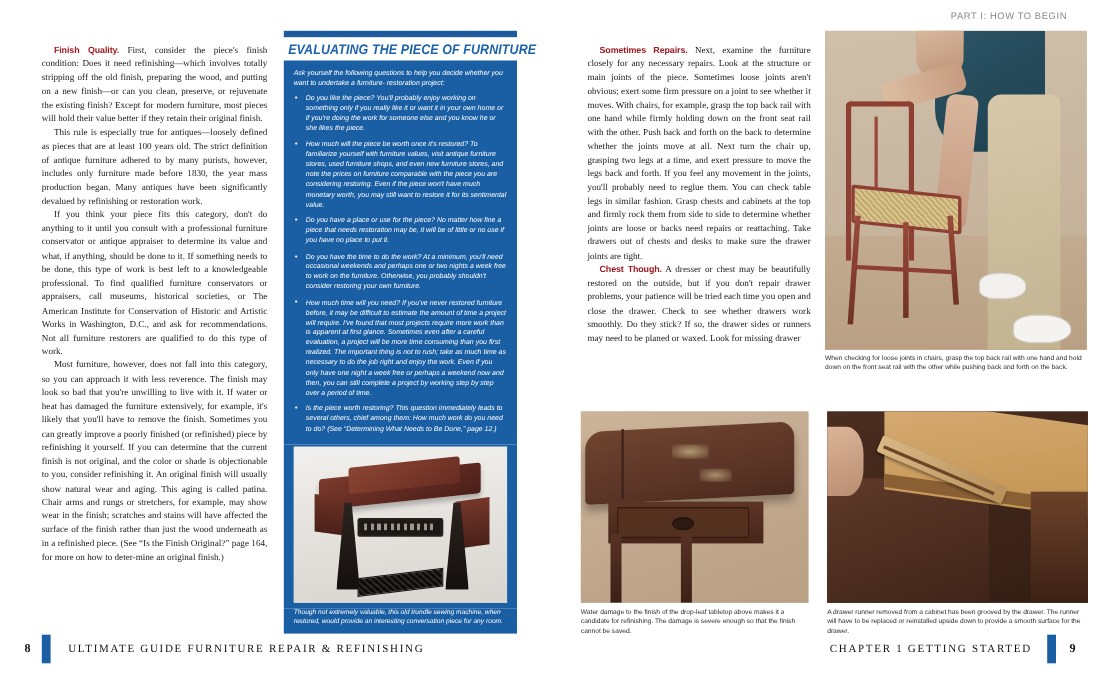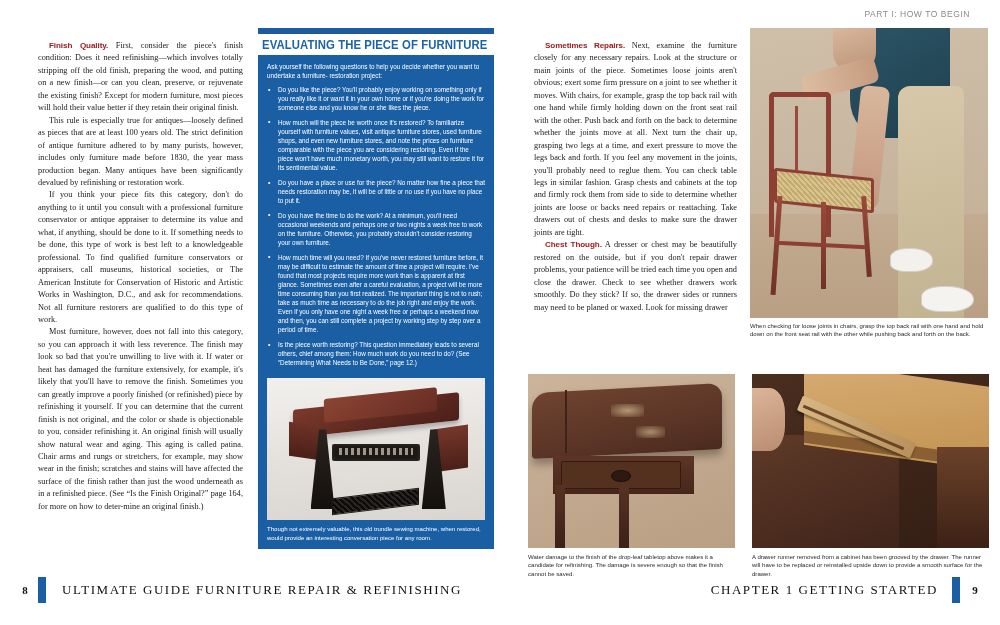--- a/index.html
+++ b/index.html
@@ -40,21 +40,21 @@
     font-size: 8.1px;
     letter-spacing: -.1px;
   }
 
   
   #left-col { left: 38px; top: 40px; width: 205px; }
   
   #right-col { left: 534px; top: 40px; width: 203px; }
 
   
-  .sidebar { position: absolute; left: 258px; top: 28px; width: 236px; }
+  .sidebar { position: absolute; left: 258px; top: 28px; width: 212px; font-style: italic; }
   .sidebar-topbar {
     height: 6px; width: 100%;
     background: #1d5b9e;
   }
   .sidebar-titlewrap {
     background: #ffffff;
     padding: 4px 0 3px 4px;
   }
   .sidebar-title {
     font-family: "Liberation Sans", sans-serif;
@@ -259,21 +259,21 @@
 
   
   .footer-left { position:absolute; left:16px; bottom:22px; display:flex; align-items:center; }
   .folio {
     font-family:"Liberation Serif", serif; font-weight:bold;
     font-size:11px; color:#111; width:18px; text-align:center;
   }
   .folio-rule { width:8px; height:26px; background:#1a5fa4; margin:0 0 0 4px; }
   .footer-title {
     font-family:"Liberation Serif", serif;
-    font-size:13px; letter-spacing:1.55px; color:#111;
+    font-size:10px; letter-spacing:1.55px; color:#111;
     margin-left:16px; text-transform:uppercase;
   }
   .footer-right { position:absolute; right:16px; bottom:22px; display:flex; align-items:center; }
   .footer-right .footer-title { margin-left:0; margin-right:14px; }
   .footer-right .folio-rule { margin:0 6px 0 0; }
 </style>
 </head>
 <body>
 
 <div class="spread">

